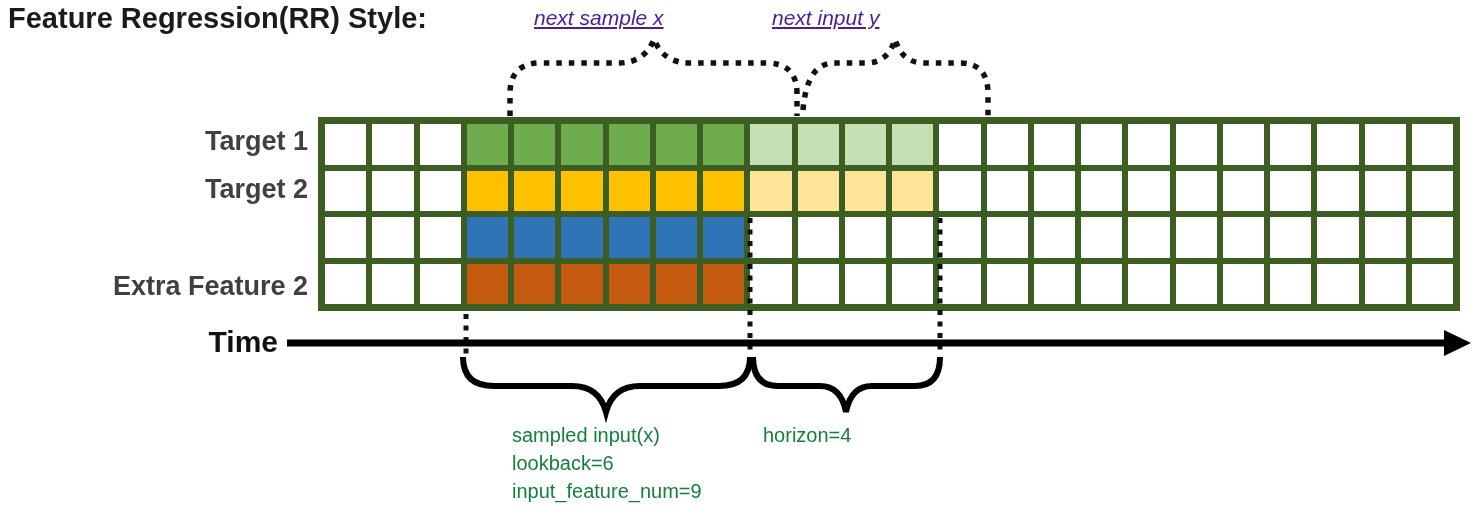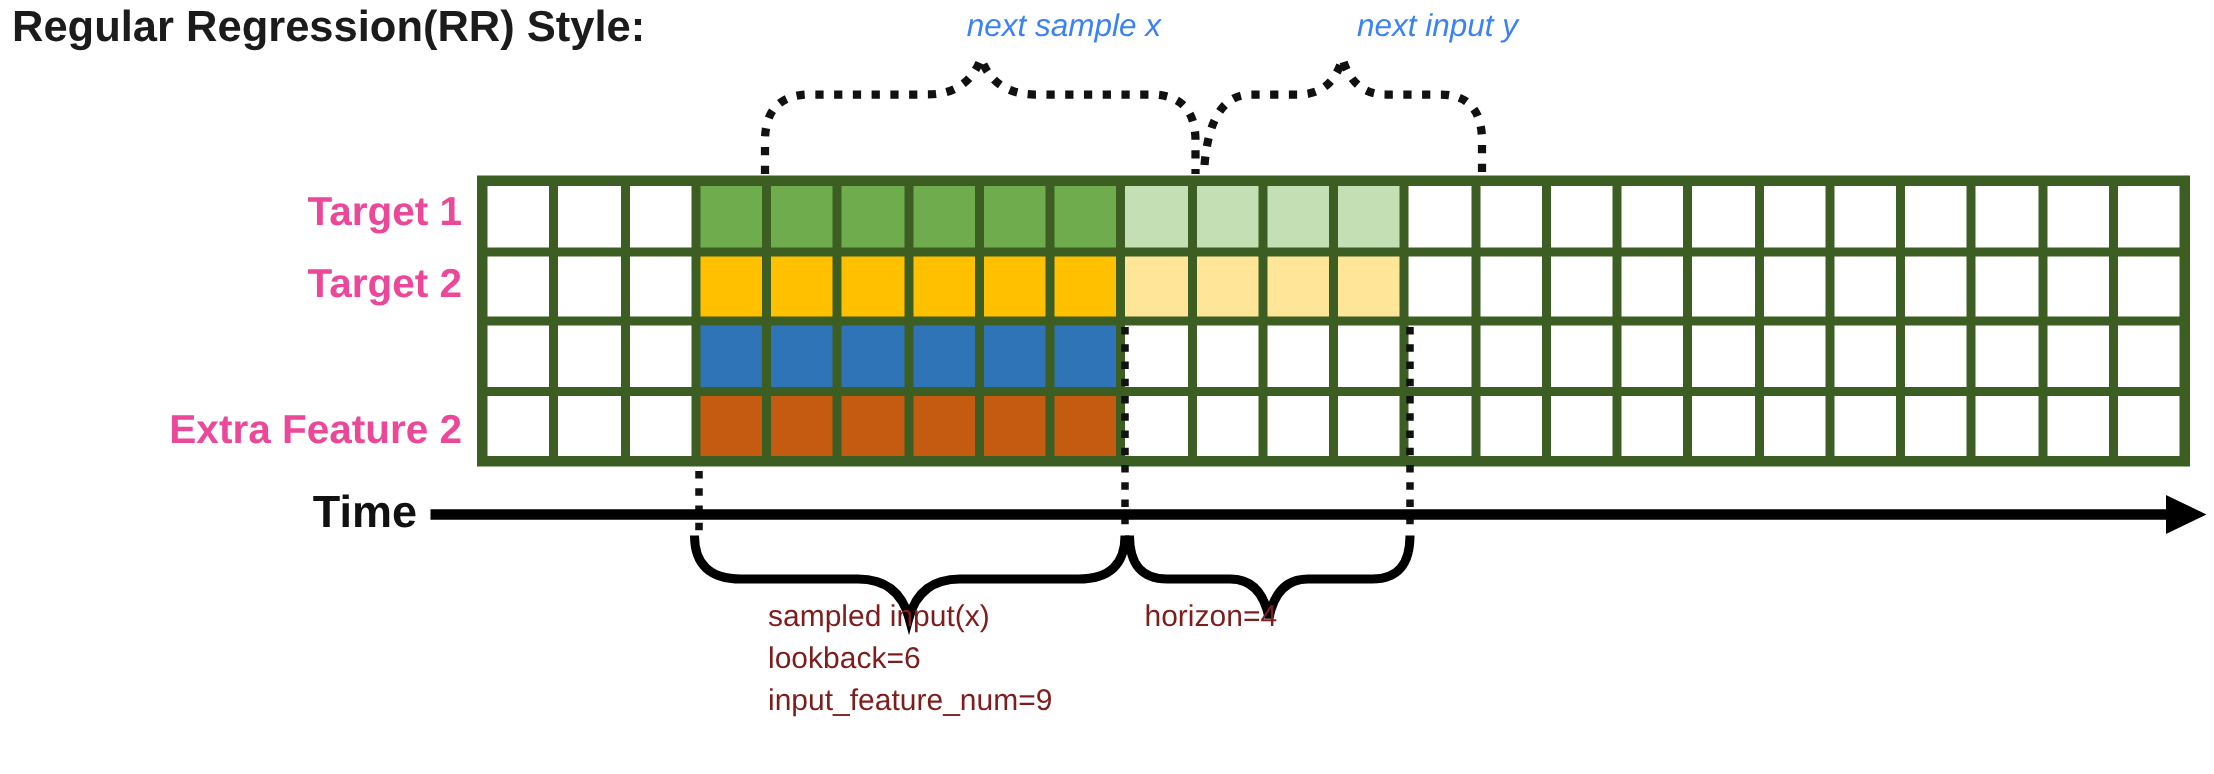--- a/index.html
+++ b/index.html
@@ -5,58 +5,58 @@
   html,body{margin:0;padding:0;background:#fff;}
   .canvas{
     position:relative;width:1476px;height:516px;background:#ffffff;
     font-family:"Liberation Sans",sans-serif;color:#1a1a1a;overflow:hidden;
   }
   .title{
     position:absolute;left:8px;top:2px;font-size:29px;font-weight:bold;
     letter-spacing:0px;margin:0;color:#1b1b1b;
   }
   .top-note{
-    position:absolute;top:6px;width:240px;text-align:right;
-    font-size:21px;font-style:italic;font-weight:500;color:#3b82f6;
+    position:absolute;top:6px;width:240px;text-align:left;
+    font-size:21px;font-style:italic;font-weight:500;color:#4c1d95;text-decoration:underline;
   }
   .top-note.x{left:534px;}
   .top-note.y{left:772px;}
   .row-label{
     position:absolute;left:0;width:308px;height:49px;line-height:49px;
-    text-align:right;font-size:27px;font-weight:bold;color:#ec4899;
+    text-align:right;font-size:27px;font-weight:bold;color:#404040;
   }
   .row-label.r0{top:117px;}
   .row-label.r1{top:165px;}
   .row-label.r2{top:214px;}
   .row-label.r3{top:262px;}
   #cell-grid{
     position:absolute;left:318px;top:117px;width:1142px;height:194px;
     background:#3C5E23;display:grid;box-sizing:border-box;
     grid-template-columns:repeat(24,1fr);grid-template-rows:repeat(4,1fr);
     padding:7px;gap:6px;
   }
   .cell{width:100%;height:100%;}
   .time-label{
     position:absolute;left:140px;top:325px;width:138px;text-align:right;
     font-size:30px;font-weight:bold;color:#111;
   }
   svg.overlay{position:absolute;left:0;top:0;width:1476px;height:516px;pointer-events:none;}
   .note{
-    position:absolute;top:397px;font-size:20px;font-weight:500;color:#7f1d1d;
+    position:absolute;top:421px;font-size:20px;font-weight:500;color:#15803d;
     line-height:28px;white-space:nowrap;
   }
   .note.input{left:512px;}
   .note.output{left:763px;}
 </style>
 </head>
 <body>
 
 <div class="canvas">
 
-  <h1 class="title">Regular Regression(RR) Style:</h1>
+  <h1 class="title">Feature Regression(RR) Style:</h1>
 
   <div class="top-note x">next sample x</div>
   <div class="top-note y">next input y</div>
 
   <div class="row-label r0">Target 1</div>
   <div class="row-label r1">Target 2</div>
   <div class="row-label r3">Extra Feature 2</div>
 
   <div id="cell-grid" style="background: rgb(60, 94, 35);">
       <div class="cell" style="background: rgb(255, 255, 255);"></div>

